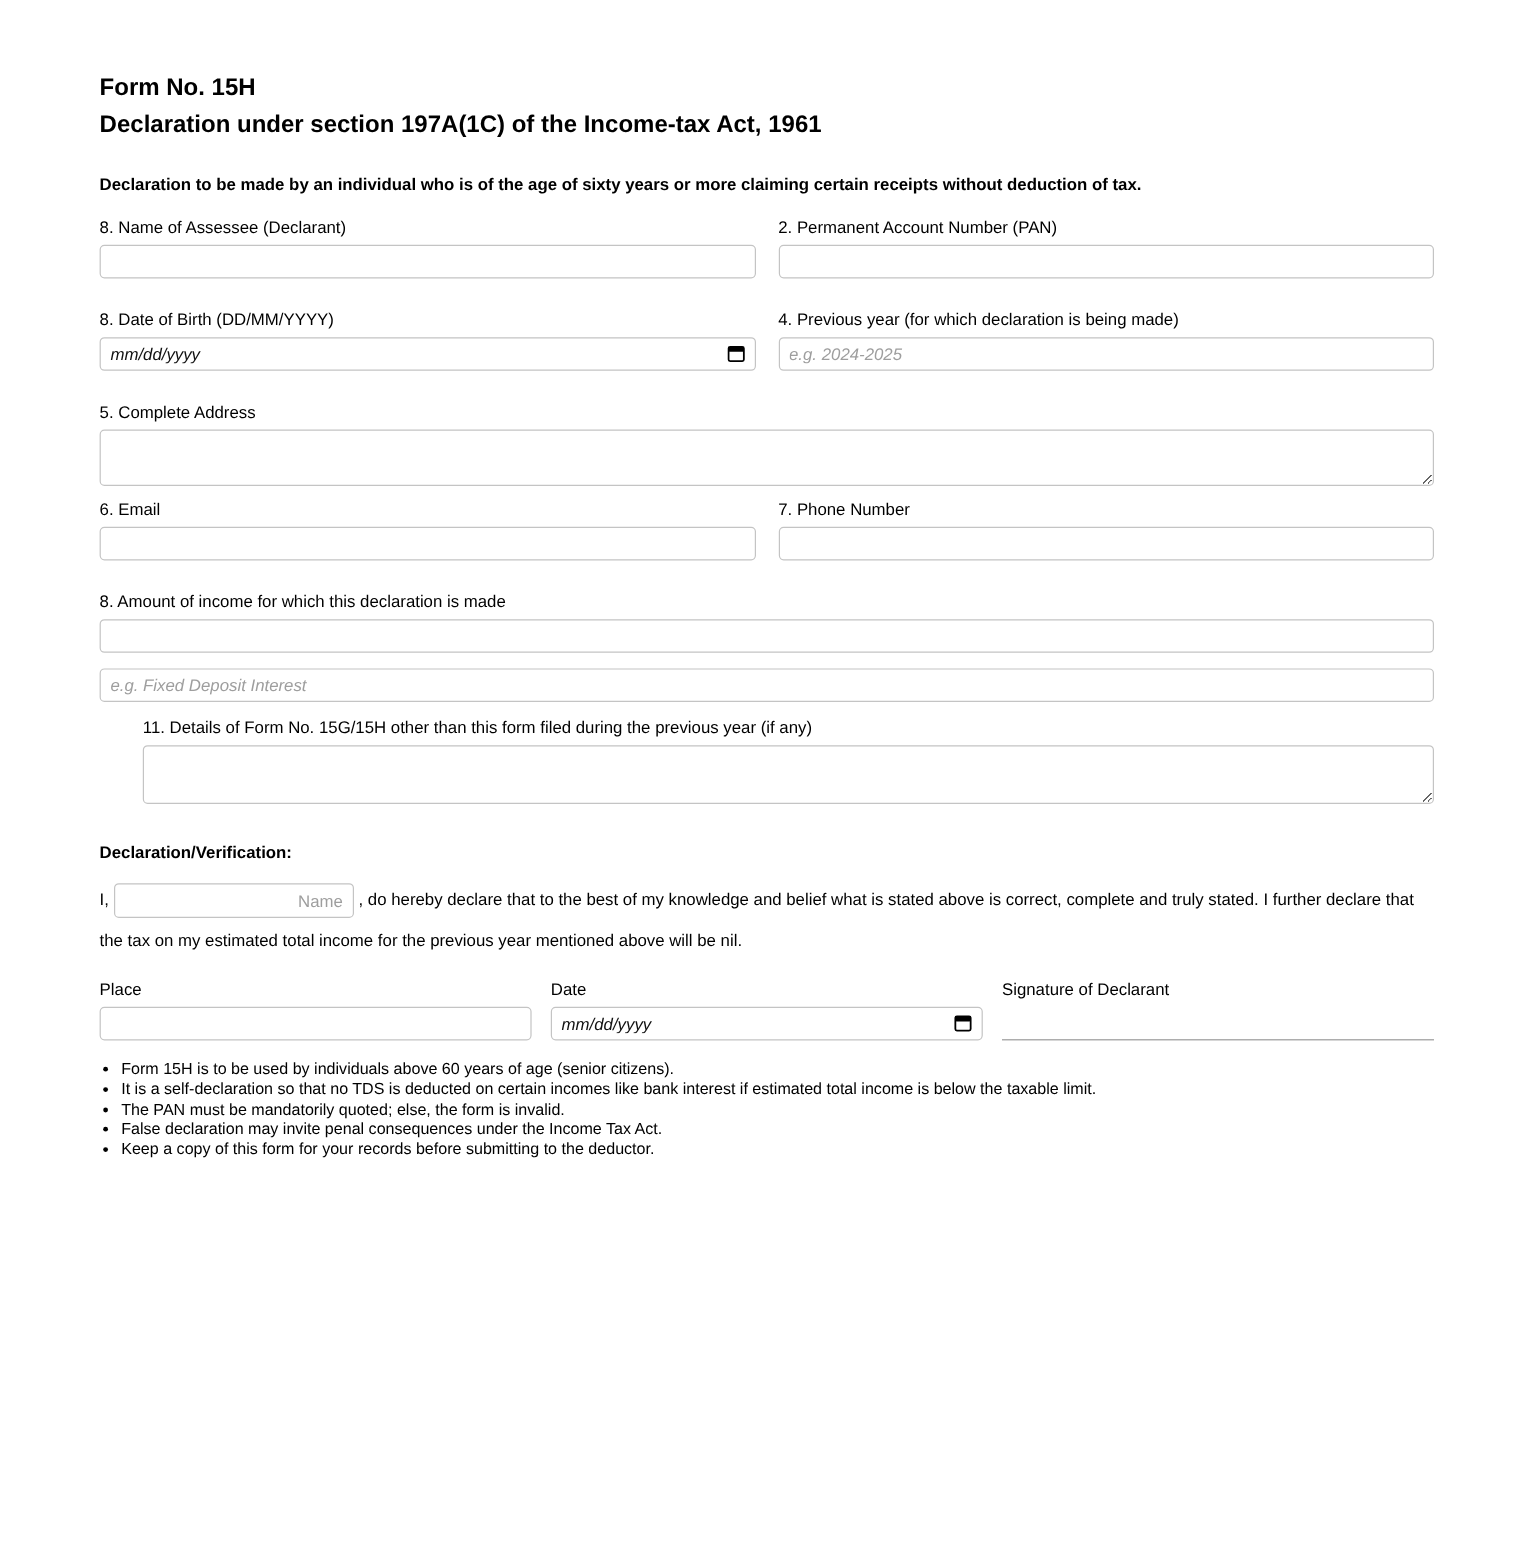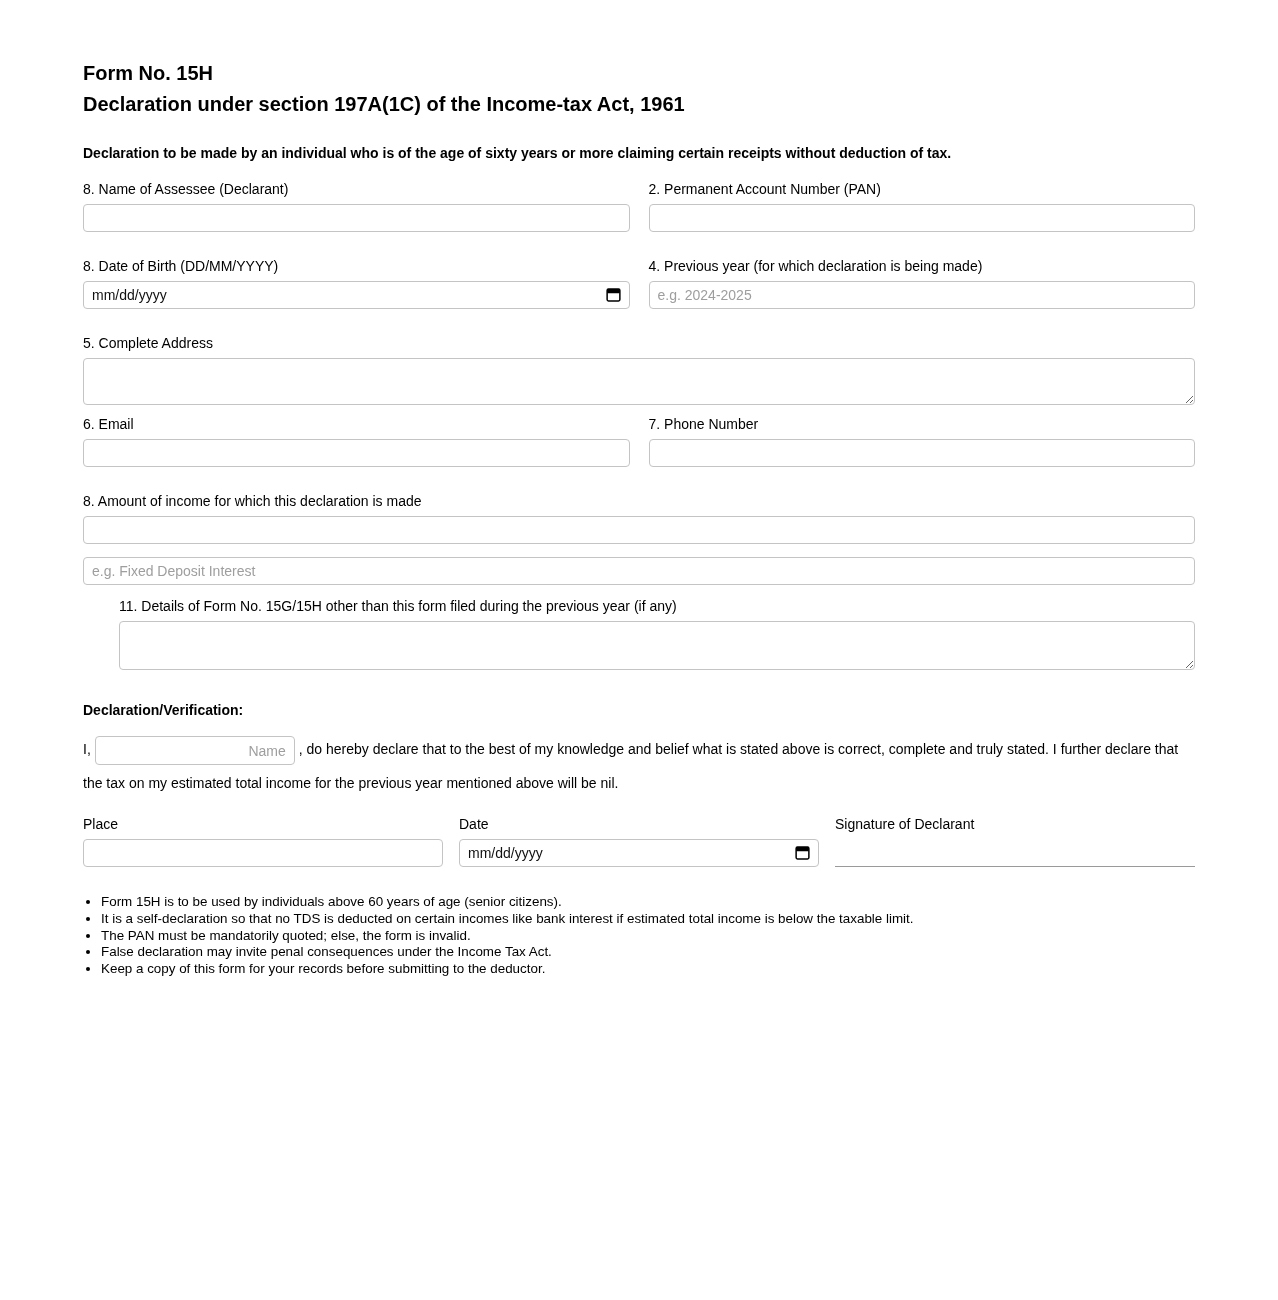--- a/index.html
+++ b/index.html
@@ -9,35 +9,36 @@
     color: #000000;
     font-family: "Liberation Sans", "DejaVu Sans", sans-serif;
   }
   body { width: 1278px; min-height: 1300px; }
   .page { width: 1112px; margin: 0 83px; padding-top: 58px; }
 
   .form-title { font-size: 20px; font-weight: 700; line-height: 31px; margin: 0 0 25px 0; }
   .subtitle { font-size: 14px; font-weight: 700; margin: 0 0 19px 0; line-height: 1.2; }
 
   .row2 { display: grid; grid-template-columns: 1fr 1fr; column-gap: 19px; margin-bottom: 26px; }
-  .row3 { display: grid; grid-template-columns: 1fr 1fr 1fr; column-gap: 16px; margin-bottom: 27px; }
+  .row3 { display: grid; grid-template-columns: 1fr 1fr 1fr; column-gap: 16px; margin-bottom: 16px; }
   .group { margin: 0; }
   .group.mb-sm { margin-bottom: 13px; }
   .group.mb-xs { margin-bottom: 11px; }
   .group.mb-lg { margin-bottom: 26px; padding-left: 36px; }
   .row2 .group, .row3 .group { margin-bottom: 0; }
 
   label.f-label { display: block; font-size: 14px; line-height: 1.15; margin: 0 0 7px 0; color: #000; }
 
   .t-input {
     width: 100%; height: 28px;
     border: 1px solid #c4c4c4; border-radius: 4px;
     padding: 0 8px; font-size: 14px;
     font-family: inherit; color: #000; background: #fff;
     outline: none;
+    font-style: italic;
   }
   .t-input::placeholder { color: #9e9e9e; opacity: 1; }
 
   .t-area {
     width: 100%; border: 1px solid #c4c4c4; border-radius: 4px;
     padding: 6px 8px; font-size: 14px; font-family: inherit;
     color: #000; background: #fff; resize: both; outline: none;
     display: block;
   }
   .t-area.h-address { height: 47px; }

